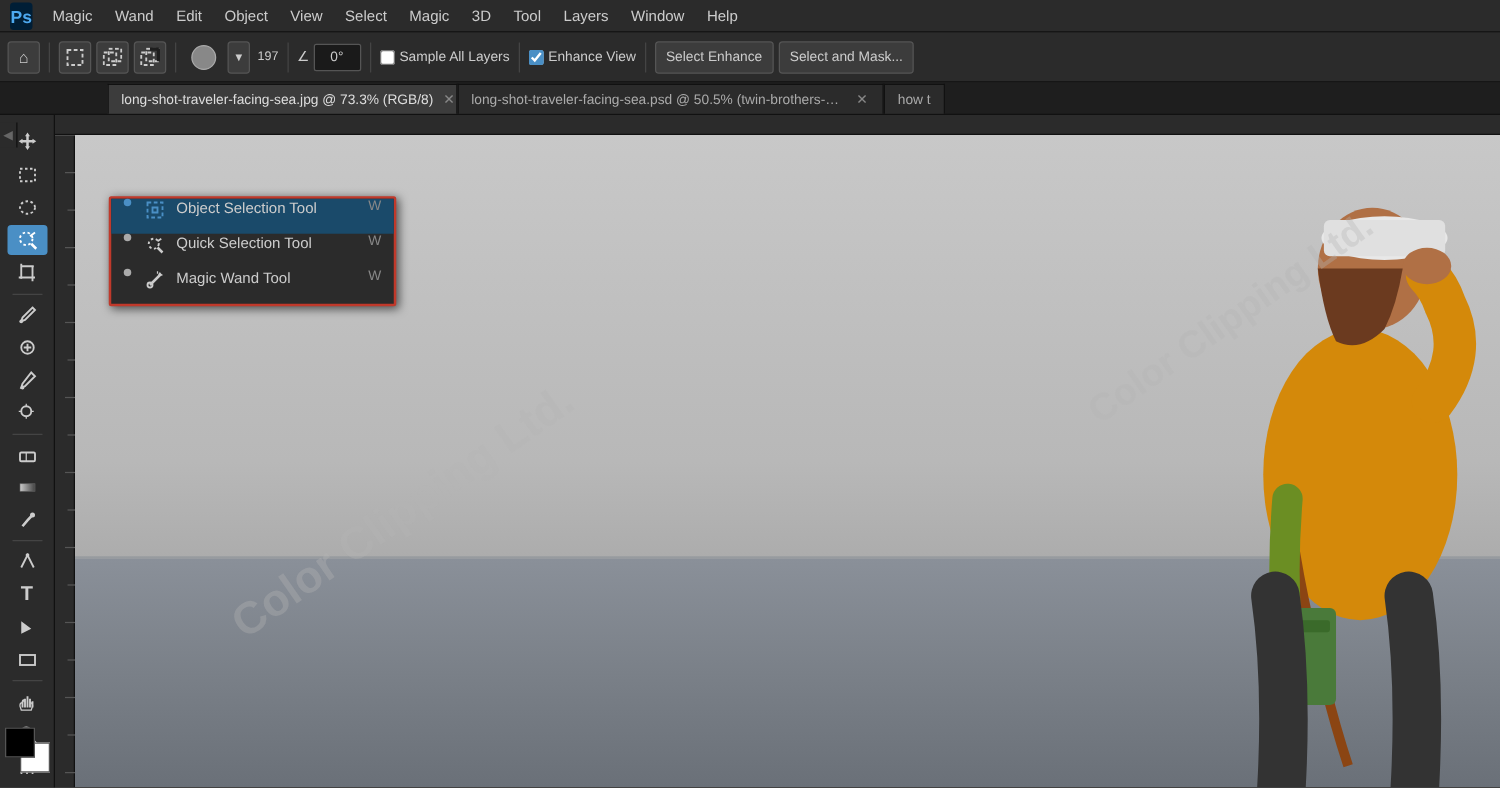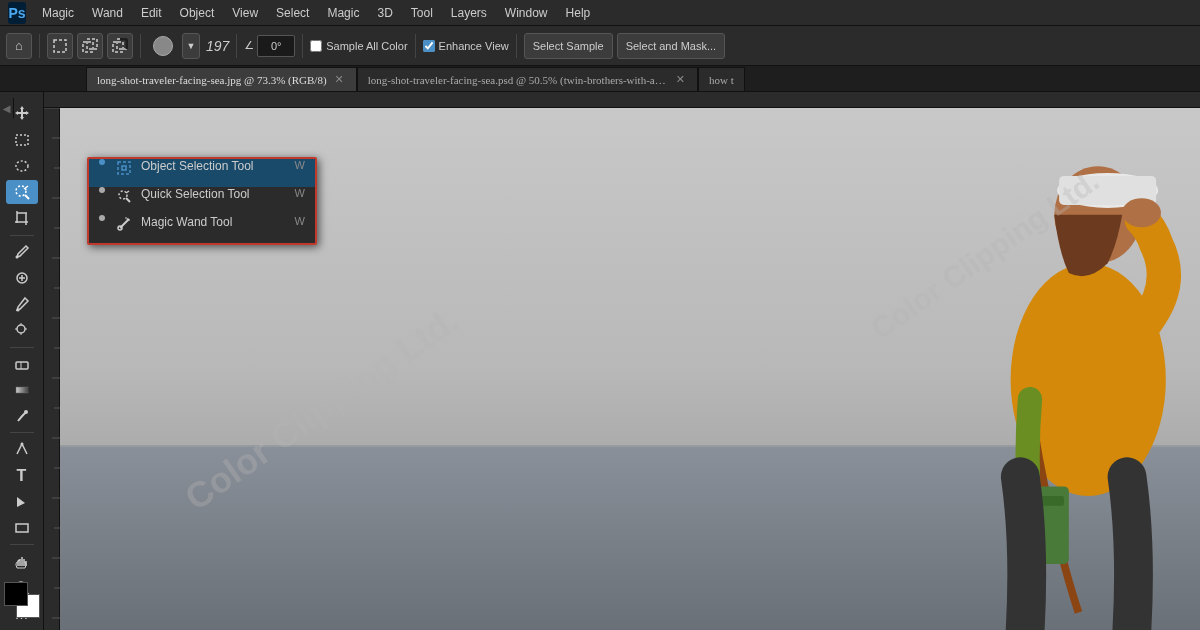--- a/index.html
+++ b/index.html
@@ -96,24 +96,23 @@
       position: relative;
     }
     .brush-circle {
       width: 22px;
       height: 22px;
       border-radius: 50%;
       background: #888;
       border: 1px solid #aaa;
     }
     .brush-size-label {
-      font-size: 14px;
+      font-size: 10px;
       color: #ccc;
       margin-left: 2px;
-      font-style: italic;
     }
     .opt-checkbox {
       display: flex;
       align-items: center;
       gap: 4px;
       font-size: 11px;
       color: #ccc;
     }
     .opt-checkbox input[type=checkbox] {
       width: 12px;
@@ -139,21 +138,20 @@
     }
 
     
     #tabbar {
       height: 26px;
       background: #1e1e1e;
       display: flex;
       align-items: flex-end;
       border-bottom: 1px solid #111;
       padding-left: 86px;
-      font-family: Liberation Serif, serif;
     }
     .tab {
       height: 24px;
       background: #2b2b2b;
       border: 1px solid #111;
       border-bottom: none;
       padding: 0 10px;
       font-size: 11px;
       color: #aaa;
       display: flex;
@@ -440,34 +438,34 @@
 
   <div class="opt-angle">
     <span style="color:#ccc;">∠</span>
     <input class="angle-box" type="text" value="0°" style="">
   </div>
 
   <div class="opt-separator"></div>
 
   <label class="opt-checkbox">
     <input type="checkbox" style="">
-    <span>Sample All Color</span>
+    <span>Sample All Layers</span>
   </label>
 
   <div class="opt-separator"></div>
 
   <label class="opt-checkbox">
     <input type="checkbox" checked="" style="">
     <span>Enhance View</span>
   </label>
 
   <div class="opt-separator"></div>
 
   <button class="opt-btn">
-    <span>Select Sample</span>
+    <span>Select Enhance</span>
   </button>
 
   <button class="opt-btn">
     <span>Select and Mask...</span>
   </button>
 </div>
 
 <div id="tabbar">
   <div class="tab active">
     <span>long-shot-traveler-facing-sea.jpg @ 73.3% (RGB/8)</span>

